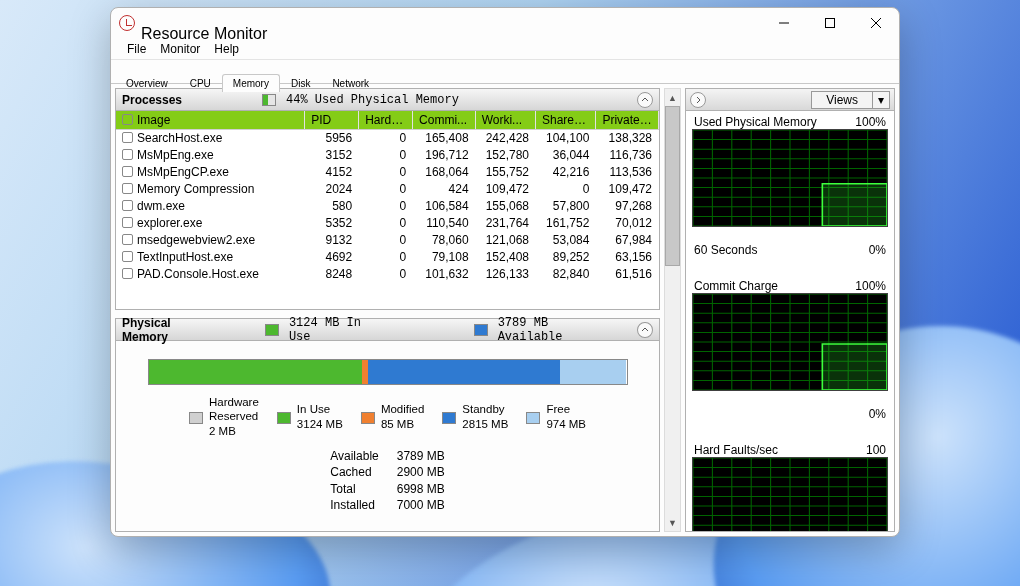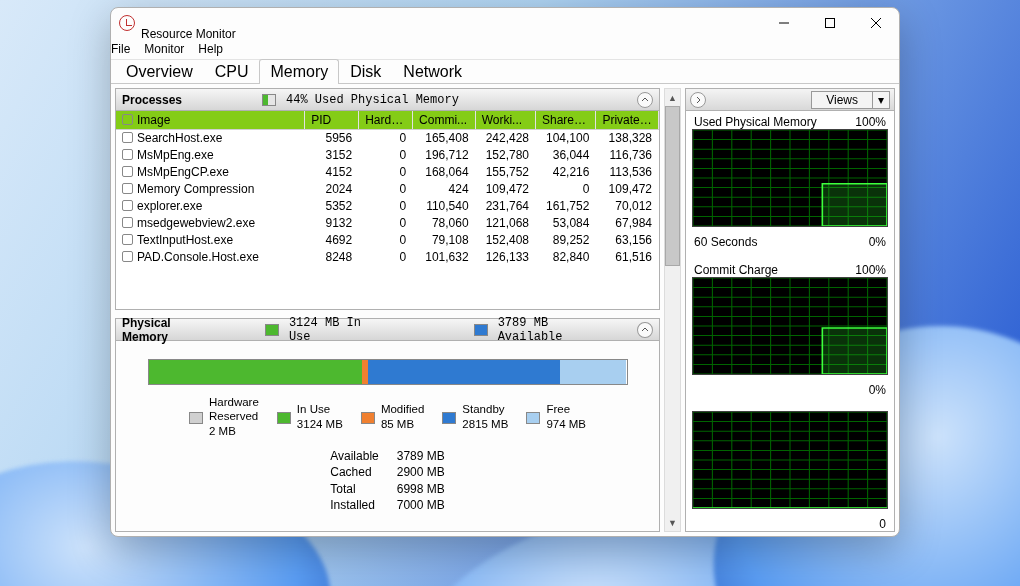--- a/index.html
+++ b/index.html
@@ -44,50 +44,50 @@
     width: 16px; height: 16px;
     border: 1.5px solid #c03030;
     border-radius: 50%;
     display:flex;align-items:center;justify-content:center;
     margin-right: 6px;
     position:relative;
   }
   .titlebar .icon::after{
     content:""; position:absolute;width:5px;height:6px;border-left:1.5px solid #c03030;border-bottom:1.5px solid #c03030;left:6px;top:3px;
   }
-  .titlebar .title { font-size: 12px; flex: 0 0 auto; margin-top: 21px; }
+  .titlebar .title { font-size: 16px; flex: 0 0 auto; margin-top: 21px; }
   .titlebar .spacer { flex: 1; }
   .win-btn {
     width: 46px; height: 30px;
     display: flex; align-items: center; justify-content: center;
     font-size: 10px;
   }
   .menubar {
     height: 22px;
     display: flex; align-items: center;
-    padding: 0 0;
+    padding: 0 16px;
     gap: 14px;
     border-bottom: 1px solid #e4e4e4;
   }
   .menubar span { font-size: 12px; cursor: default; }
   .tabs {
     height: 24px;
     display: flex; align-items: flex-end;
     padding: 0 4px;
     border-bottom: 1px solid #c8c8c8;
     background:#fdfdfd;
   }
   .tab {
     padding: 3px 10px;
     border: 1px solid transparent;
     border-bottom: none;
     position: relative;
-    top: 1px;
+    top: 9px;
     cursor: default;
-    font-size:16px;
+    font-size:10px;
   }
   .tab.active {
     background: #fdfdfd;
     border-color: #c8c8c8;
     border-radius: 3px 3px 0 0;
   }
   .content {
     flex: 1;
     display: flex;
     overflow: hidden;
@@ -190,21 +190,21 @@
   .views-btn .lbl{padding:0 14px;border-right:1px solid #999;height:100%;display:flex;align-items:center;}
   .views-btn .dd{width:16px;display:flex;align-items:center;justify-content:center;}
   .graphs{flex:1;overflow:hidden;padding:4px 6px;}
   .graph-block{margin-bottom:6px;}
   .graph-label{display:flex;justify-content:space-between;font-size:12px;padding:0 2px;}
   .graph{
     height:100px;border:1px solid #404040;background:#000;position:relative;overflow:hidden;
   }
   .grid line{stroke:#006400;stroke-width:1;}
   .trace{stroke:#3dff3d;fill:rgba(40,200,40,0.25);stroke-width:1.5;}
-  .foot-label{display:flex;justify-content:space-between;font-size:12px;padding:8px 2px;}
+  .foot-label{display:flex;justify-content:space-between;font-size:12px;padding:16px 2px;}
 
   .inuse-sq{width:14px;height:12px;border:1px solid #888;display:inline-block;vertical-align:-2px;}
 </style>
 </head>
 <body>
 
 <div class="bg-swoosh bg3"></div>
 <div class="bg-swoosh bg2"></div>
 <div class="bg-swoosh bg1"></div>
 
@@ -313,20 +313,29 @@
                   <td class="num">113,536</td>
                 </tr>
                 <tr>
                   <td><span class="cb"></span>Memory Compression</td>
                   <td class="num">2024</td>
                   <td class="num">0</td>
                   <td class="num">424</td>
                   <td class="num">109,472</td>
                   <td class="num">0</td>
                   <td class="num">109,472</td>
+                </tr>
+                <tr>
+                  <td><span class="cb"></span>dwm.exe</td>
+                  <td class="num">580</td>
+                  <td class="num">0</td>
+                  <td class="num">106,584</td>
+                  <td class="num">155,068</td>
+                  <td class="num">57,800</td>
+                  <td class="num">97,268</td>
                 </tr>
                 <tr>
                   <td><span class="cb"></span>explorer.exe</td>
                   <td class="num">5352</td>
                   <td class="num">0</td>
                   <td class="num">110,540</td>
                   <td class="num">231,764</td>
                   <td class="num">161,752</td>
                   <td class="num">70,012</td>
                 </tr>
@@ -532,20 +541,24 @@
                     <line x1="0" y1="97.99999999999999" x2="180" y2="97.99999999999999"></line>
                   </g>
                   <path class="trace" d="M120,98 L120,50.96 L150,50.96 L180,50.96 L180,50.96 L180,98 Z"></path>
                 </svg></div>
               <div class="foot-label">
                 <span></span>
                 <span>0%</span>
               </div>
             </div>
             <div class="graph-block">
+              <div class="graph-label">
+                <span>Hard Faults/sec</span>
+                <span>100</span>
+              </div>
               <div class="graph" style="height:98px"><svg width="100%" height="100%" viewBox="0 0 180 98" preserveAspectRatio="none">
                   <g class="grid">
                     <line x1="0" y1="0" x2="0" y2="98"></line>
                     <line x1="18" y1="0" x2="18" y2="98"></line>
                     <line x1="36" y1="0" x2="36" y2="98"></line>
                     <line x1="54" y1="0" x2="54" y2="98"></line>
                     <line x1="72" y1="0" x2="72" y2="98"></line>
                     <line x1="90" y1="0" x2="90" y2="98"></line>
                     <line x1="108" y1="0" x2="108" y2="98"></line>
                     <line x1="126" y1="0" x2="126" y2="98"></line>

